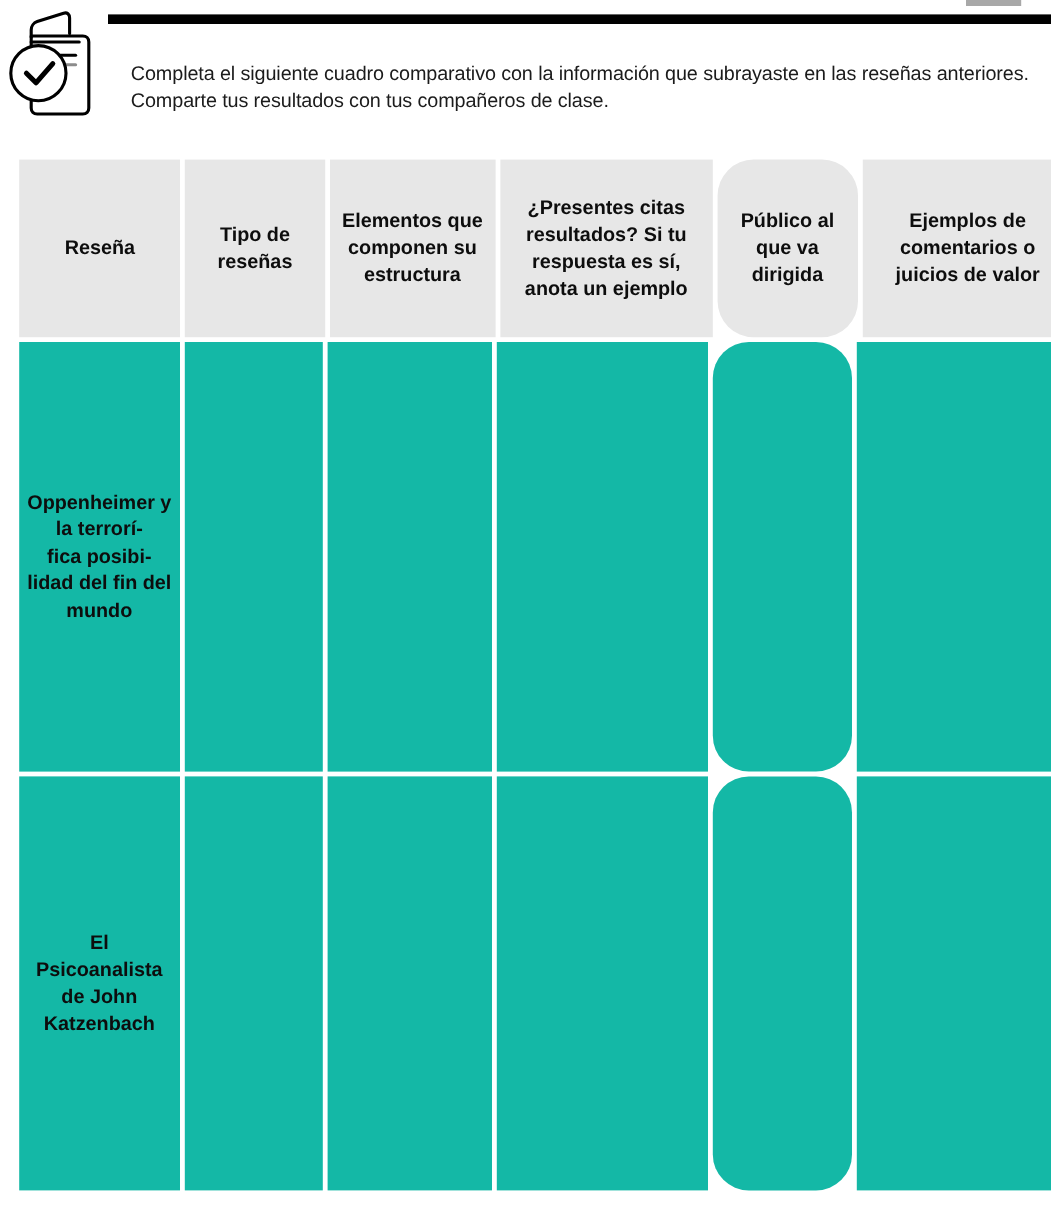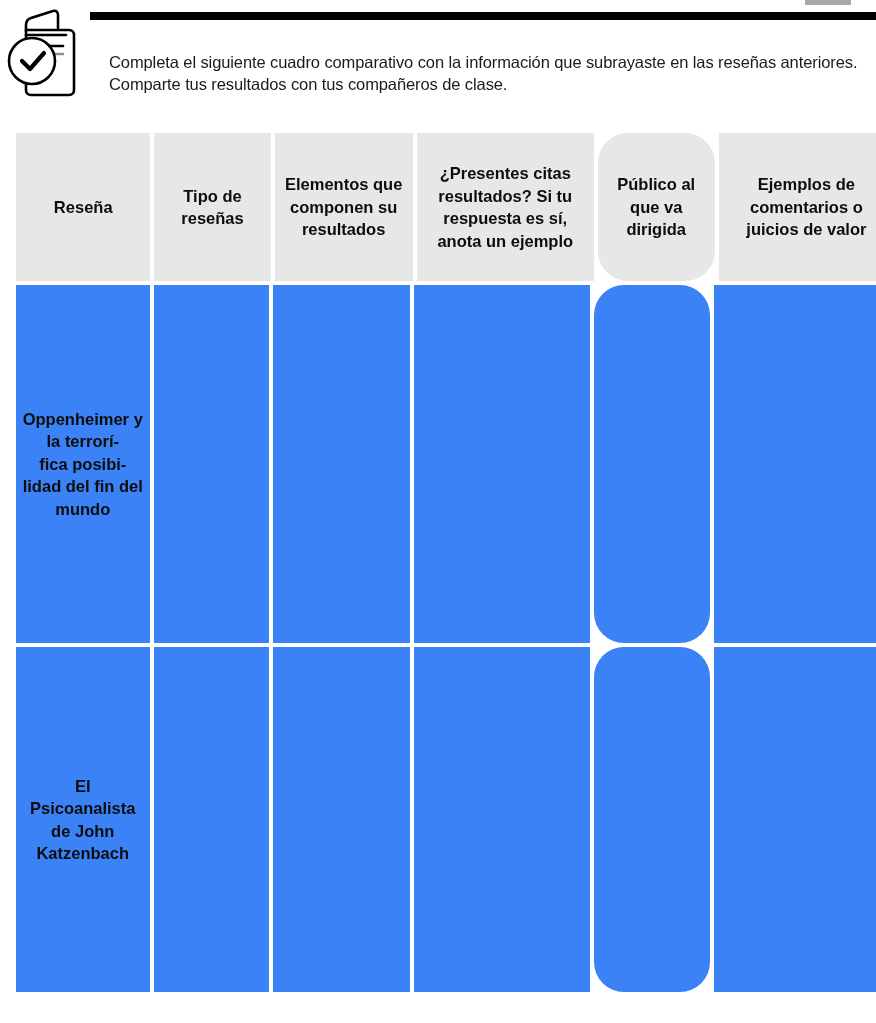--- a/index.html
+++ b/index.html
@@ -99,21 +99,21 @@
   .col-4 { width: 121px; border-radius: 30px; }
   .col-5 { width: 162px; }
 
   .header-row .t-cell {
     background: #e7e7e7;
     height: 148px;
   }
   .header-row .col-5 { width: 162px; }
 
   .body-row .t-cell {
-    background: #3b82f6;
+    background: #14b8a6;
   }
   .body-row .col-5 { width: 168px; }
 
   .body-row.row-1 .t-cell { height: 358px; }
   .body-row.row-2 .t-cell { height: 345px; }
 
   .row-label {
     white-space: pre-line;
   }
 </style>
@@ -144,21 +144,21 @@
   <div class="rule-bar"></div>
 
   <p class="instruction-text">Completa el siguiente cuadro comparativo con la información que subrayaste en las reseñas anteriores. Comparte tus resultados con tus compañeros de clase.</p>
 </div>
 
 <div class="comparative-table">
 
   <div class="t-row header-row">
     <div class="t-cell col-0">Reseña</div>
     <div class="t-cell col-1">Tipo de reseñas</div>
-    <div class="t-cell col-2">Elementos que componen su resultados</div>
+    <div class="t-cell col-2">Elementos que componen su estructura</div>
     <div class="t-cell col-3">¿Presentes citas resultados? Si tu respuesta es sí, anota un ejemplo</div>
     <div class="t-cell col-4">Público al que va dirigida</div>
     <div class="t-cell col-5">Ejemplos de comentarios o juicios de valor</div>
   </div>
 
   <div class="t-row body-row row-1">
     <div class="t-cell col-0 row-label">Oppenheimer y la terrorí-
 fica posibi-
 lidad del fin del mundo</div>
     <div class="t-cell col-1"></div>

